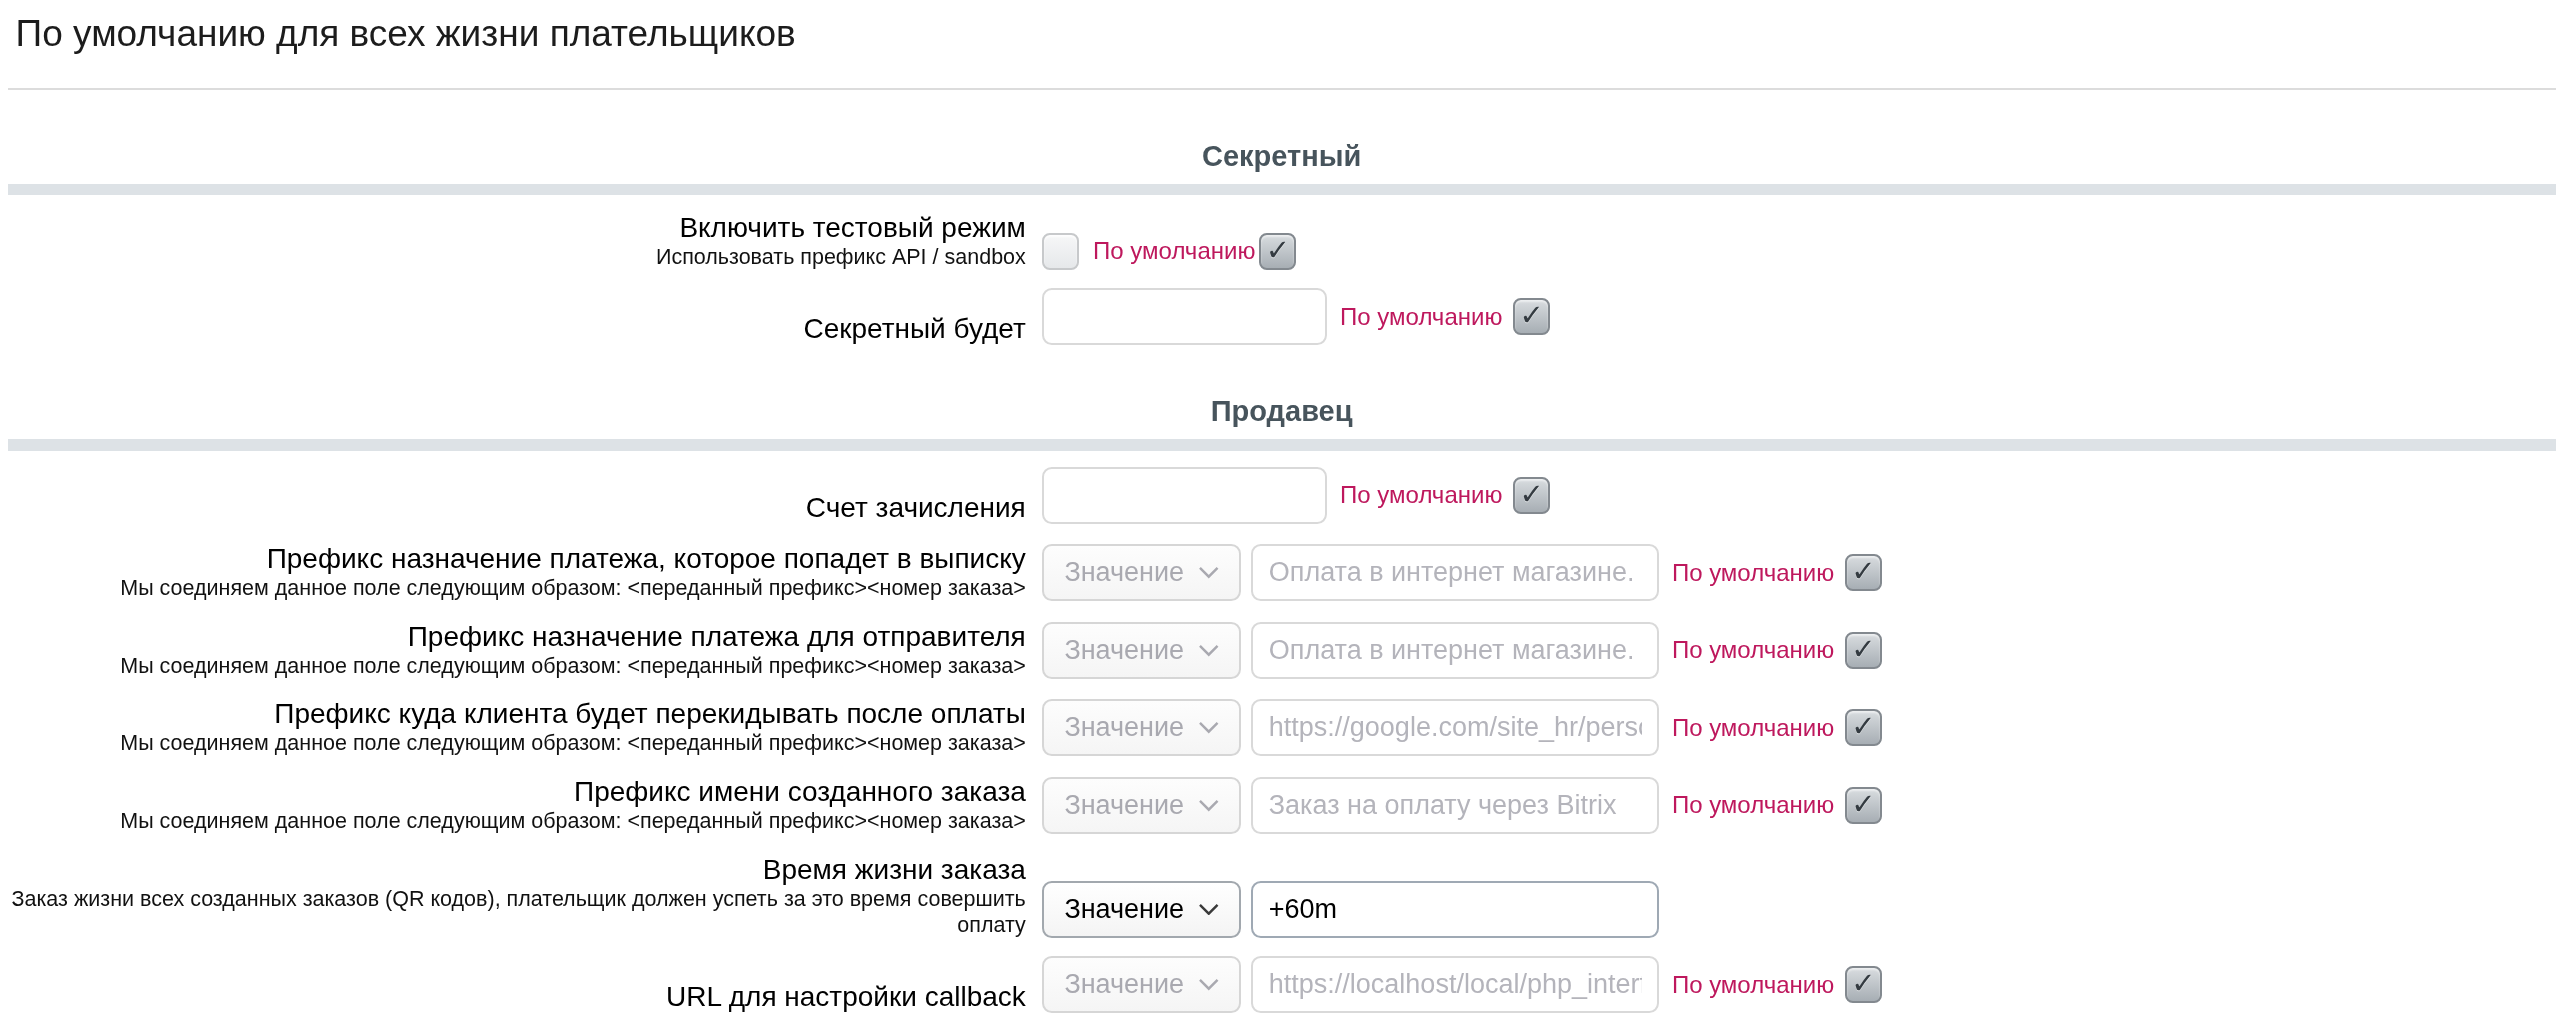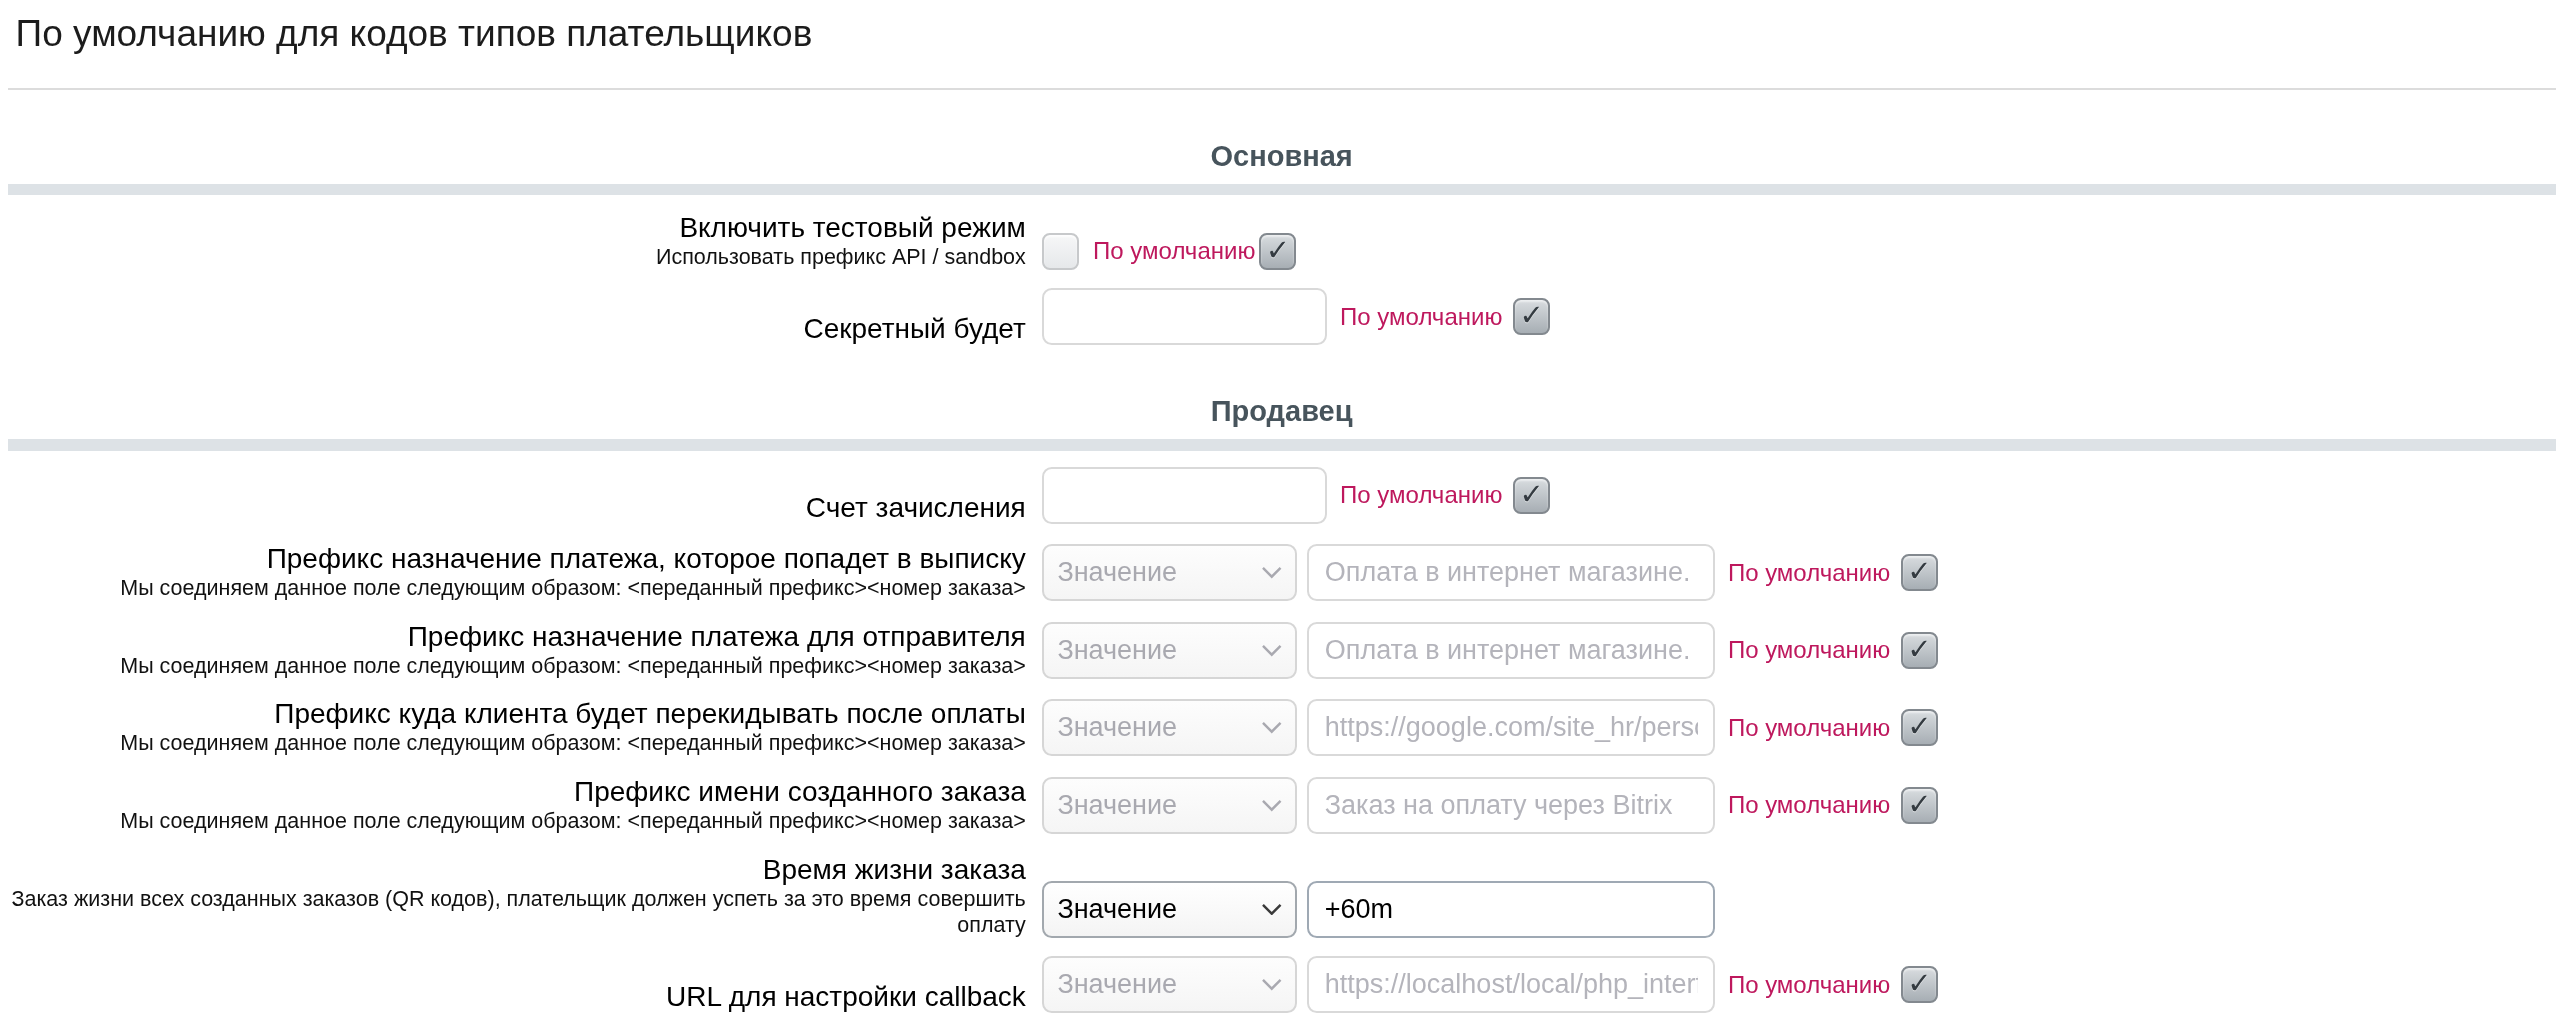--- a/index.html
+++ b/index.html
@@ -80,29 +80,29 @@
     background: #ffffff;
     outline: none;
   }
   .text-input::placeholder { color: #b4b4bb; opacity: 1; }
   .input-short { width: 285px; }
   .input-long  { width: 408px; margin-left: 9.8px; }
   .input-active { border-color: #9fa9b4; }
 
   
   .select {
-    width: 255px;
+    width: 199px;
     height: 57px;
     border: 2px solid #d6d6d6;
     border-radius: 9.8px;
     background: linear-gradient(#fdfdfd, #f5f5f5);
     display: flex;
     align-items: center;
     justify-content: space-between;
-    padding: 0 13px;
+    padding: 0 20px;
     font-size: 27px;
     color: #a9a9b0;
   }
   .select--active {
     border-color: #a2a8ae;
     color: #000000;
     background: linear-gradient(#ffffff, #f4f4f4);
   }
   .select .chev { display: flex; align-items: center; }
   .select svg { display: block; }
@@ -146,25 +146,25 @@
     margin-right: 10.7px;
     white-space: nowrap;
   }
   .cb-gap { margin-left: 13.7px; margin-right: 3.9px; }
 </style>
 </head>
 <body>
 
 <div class="page">
 
-  <div class="page-title">По умолчанию для кодов типов плательщиков</div>
+  <div class="page-title">По умолчанию для всех жизни плательщиков</div>
   <hr class="title-divider">
 
   <div>
-    <div class="section-header">Основная</div>
+    <div class="section-header">Секретный</div>
     <div class="section-bar"></div>
 
     <div class="section-rows">
 
       <div class="row">
         <div class="label-cell">
           <div class="field-label">Включить тестовый режим</div>
           <div class="field-sublabel">Использовать префикс API / sandbox</div>
         </div>
         <div class="field-cell">

